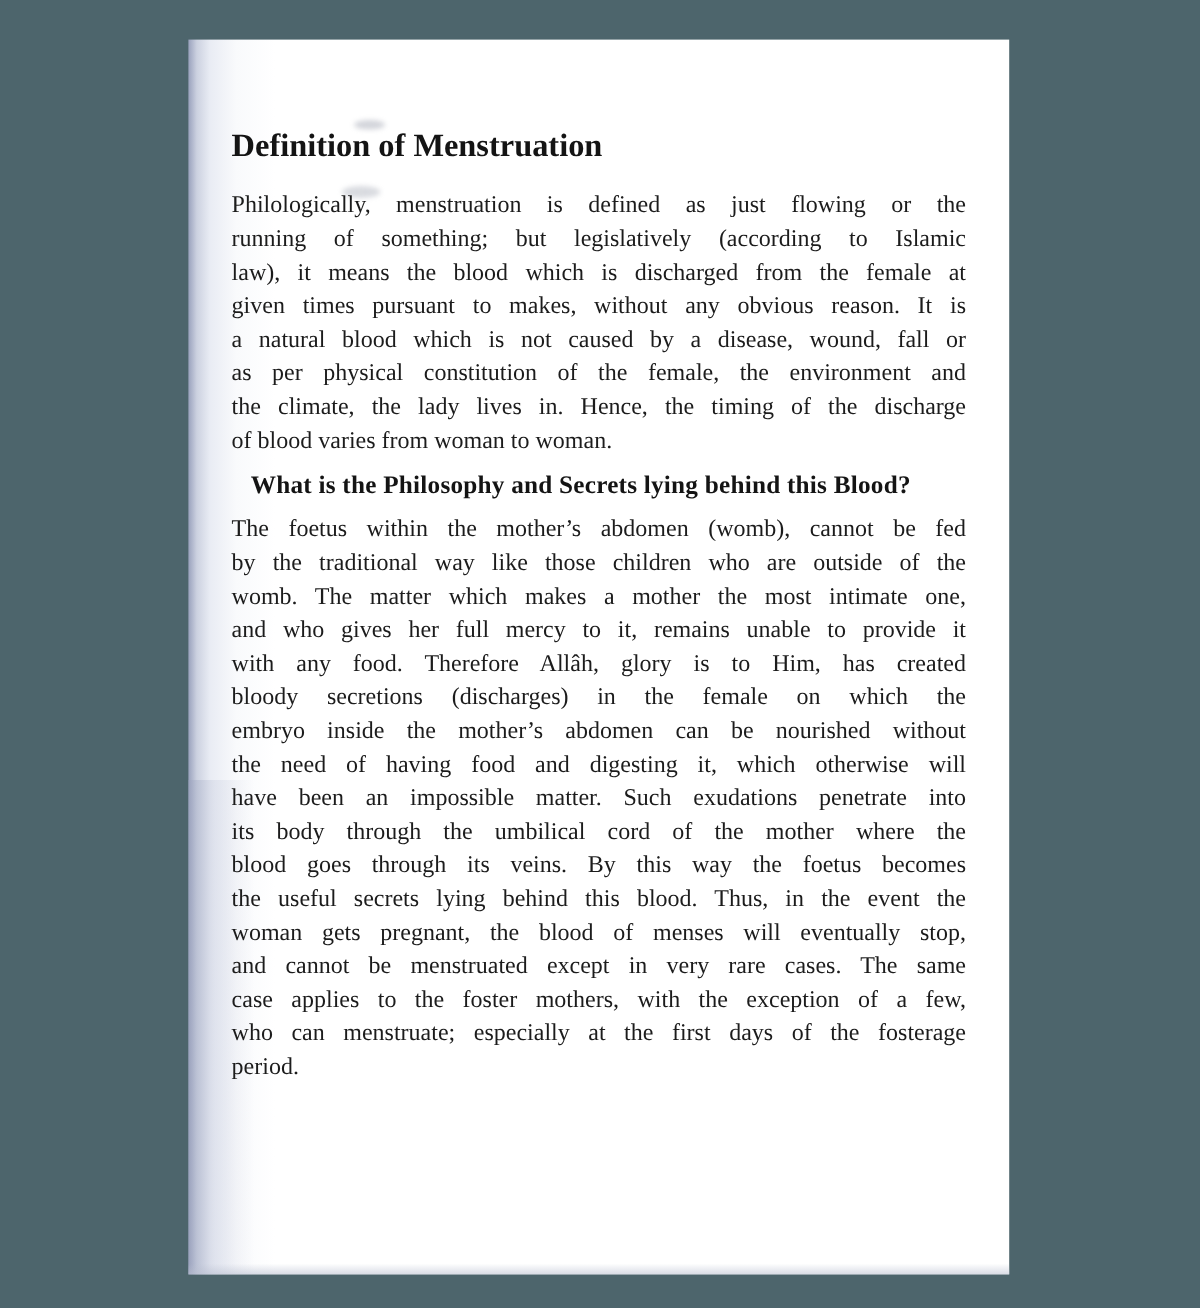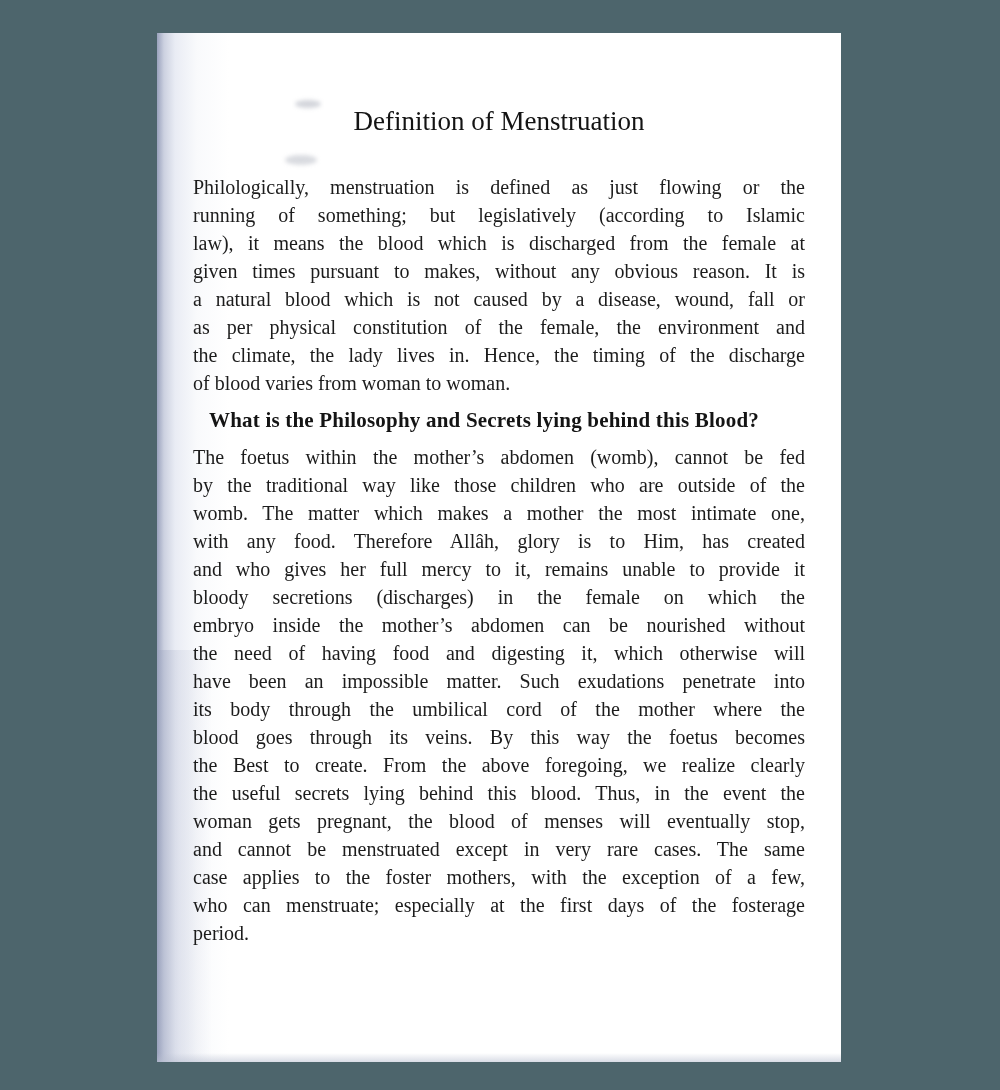--- a/index.html
+++ b/index.html
@@ -25,28 +25,28 @@
   .page::before{
     content:"";position:absolute;left:0;bottom:0;top:60%;width:55px;
     background:linear-gradient(90deg,rgba(154,162,189,.45) 0px,rgba(200,205,222,.35) 22px,rgba(255,255,255,0) 55px);
     pointer-events:none;
   }
   .content{
     position:absolute;left:36px;right:36px;top:0;
     color:var(--ink);
   }
   .title{
-    margin:68px 0 0 0;text-align:center;
-    font-size:27px;line-height:40px;font-weight:normal;color:#141414;
+    margin:68px 0 0 0;
+    font-size:27px;line-height:40px;font-weight:bold;color:#141414;
   }
   .title span{display:block;}
   .para{font-size:20px;line-height:28px;}
   .para .line{text-align:justify;text-align-last:justify;}
   .para .line:last-child{text-align-last:left;}
-  .p1{margin-top:32px;}
+  .p1{margin-top:16px;}
   .heading{
     margin:8px 0 0 16px;font-size:21px;line-height:30px;font-weight:bold;color:#141414;
     letter-spacing:.2px;
   }
   .p2{margin-top:8px;}
   .smudge{position:absolute;border-radius:50%;filter:blur(2px);}
   .s1{left:138px;top:67px;width:26px;height:8px;background:rgba(118,124,142,.32);}
   .s2{left:128px;top:122px;width:32px;height:10px;background:rgba(118,124,142,.28);}
 </style>
 </head>
@@ -67,29 +67,28 @@
         <div class="line">a natural blood which is not caused by a disease, wound, fall or</div>
         <div class="line">as per physical constitution of the female, the environment and</div>
         <div class="line">the climate, the lady lives in. Hence, the timing of the discharge</div>
         <div class="line">of blood varies from woman to woman.</div>
       </div>
     <h2 class="heading">What is the Philosophy and Secrets lying behind this Blood?</h2>
     <div class="para p2">
         <div class="line">The foetus within the mother’s abdomen (womb), cannot be fed</div>
         <div class="line">by the traditional way like those children who are outside of the</div>
         <div class="line">womb. The matter which makes a mother the most intimate one,</div>
+        <div class="line">and who gives her full mercy to it, remains unable to provide it</div>
         <div class="line">with any food. Therefore Allâh, glory is to Him, has created</div>
-        <div class="line">and who gives her full mercy to it, remains unable to provide it</div>
         <div class="line">bloody secretions (discharges) in the female on which the</div>
         <div class="line">embryo inside the mother’s abdomen can be nourished without</div>
         <div class="line">the need of having food and digesting it, which otherwise will</div>
         <div class="line">have been an impossible matter. Such exudations penetrate into</div>
         <div class="line">its body through the umbilical cord of the mother where the</div>
         <div class="line">blood goes through its veins. By this way the foetus becomes</div>
-        <div class="line">the Best to create. From the above foregoing, we realize clearly</div>
         <div class="line">the useful secrets lying behind this blood. Thus, in the event the</div>
         <div class="line">woman gets pregnant, the blood of menses will eventually stop,</div>
         <div class="line">and cannot be menstruated except in very rare cases. The same</div>
         <div class="line">case applies to the foster mothers, with the exception of a few,</div>
         <div class="line">who can menstruate; especially at the first days of the fosterage</div>
         <div class="line">period.</div>
       </div>
   </div>
 </div>
 

